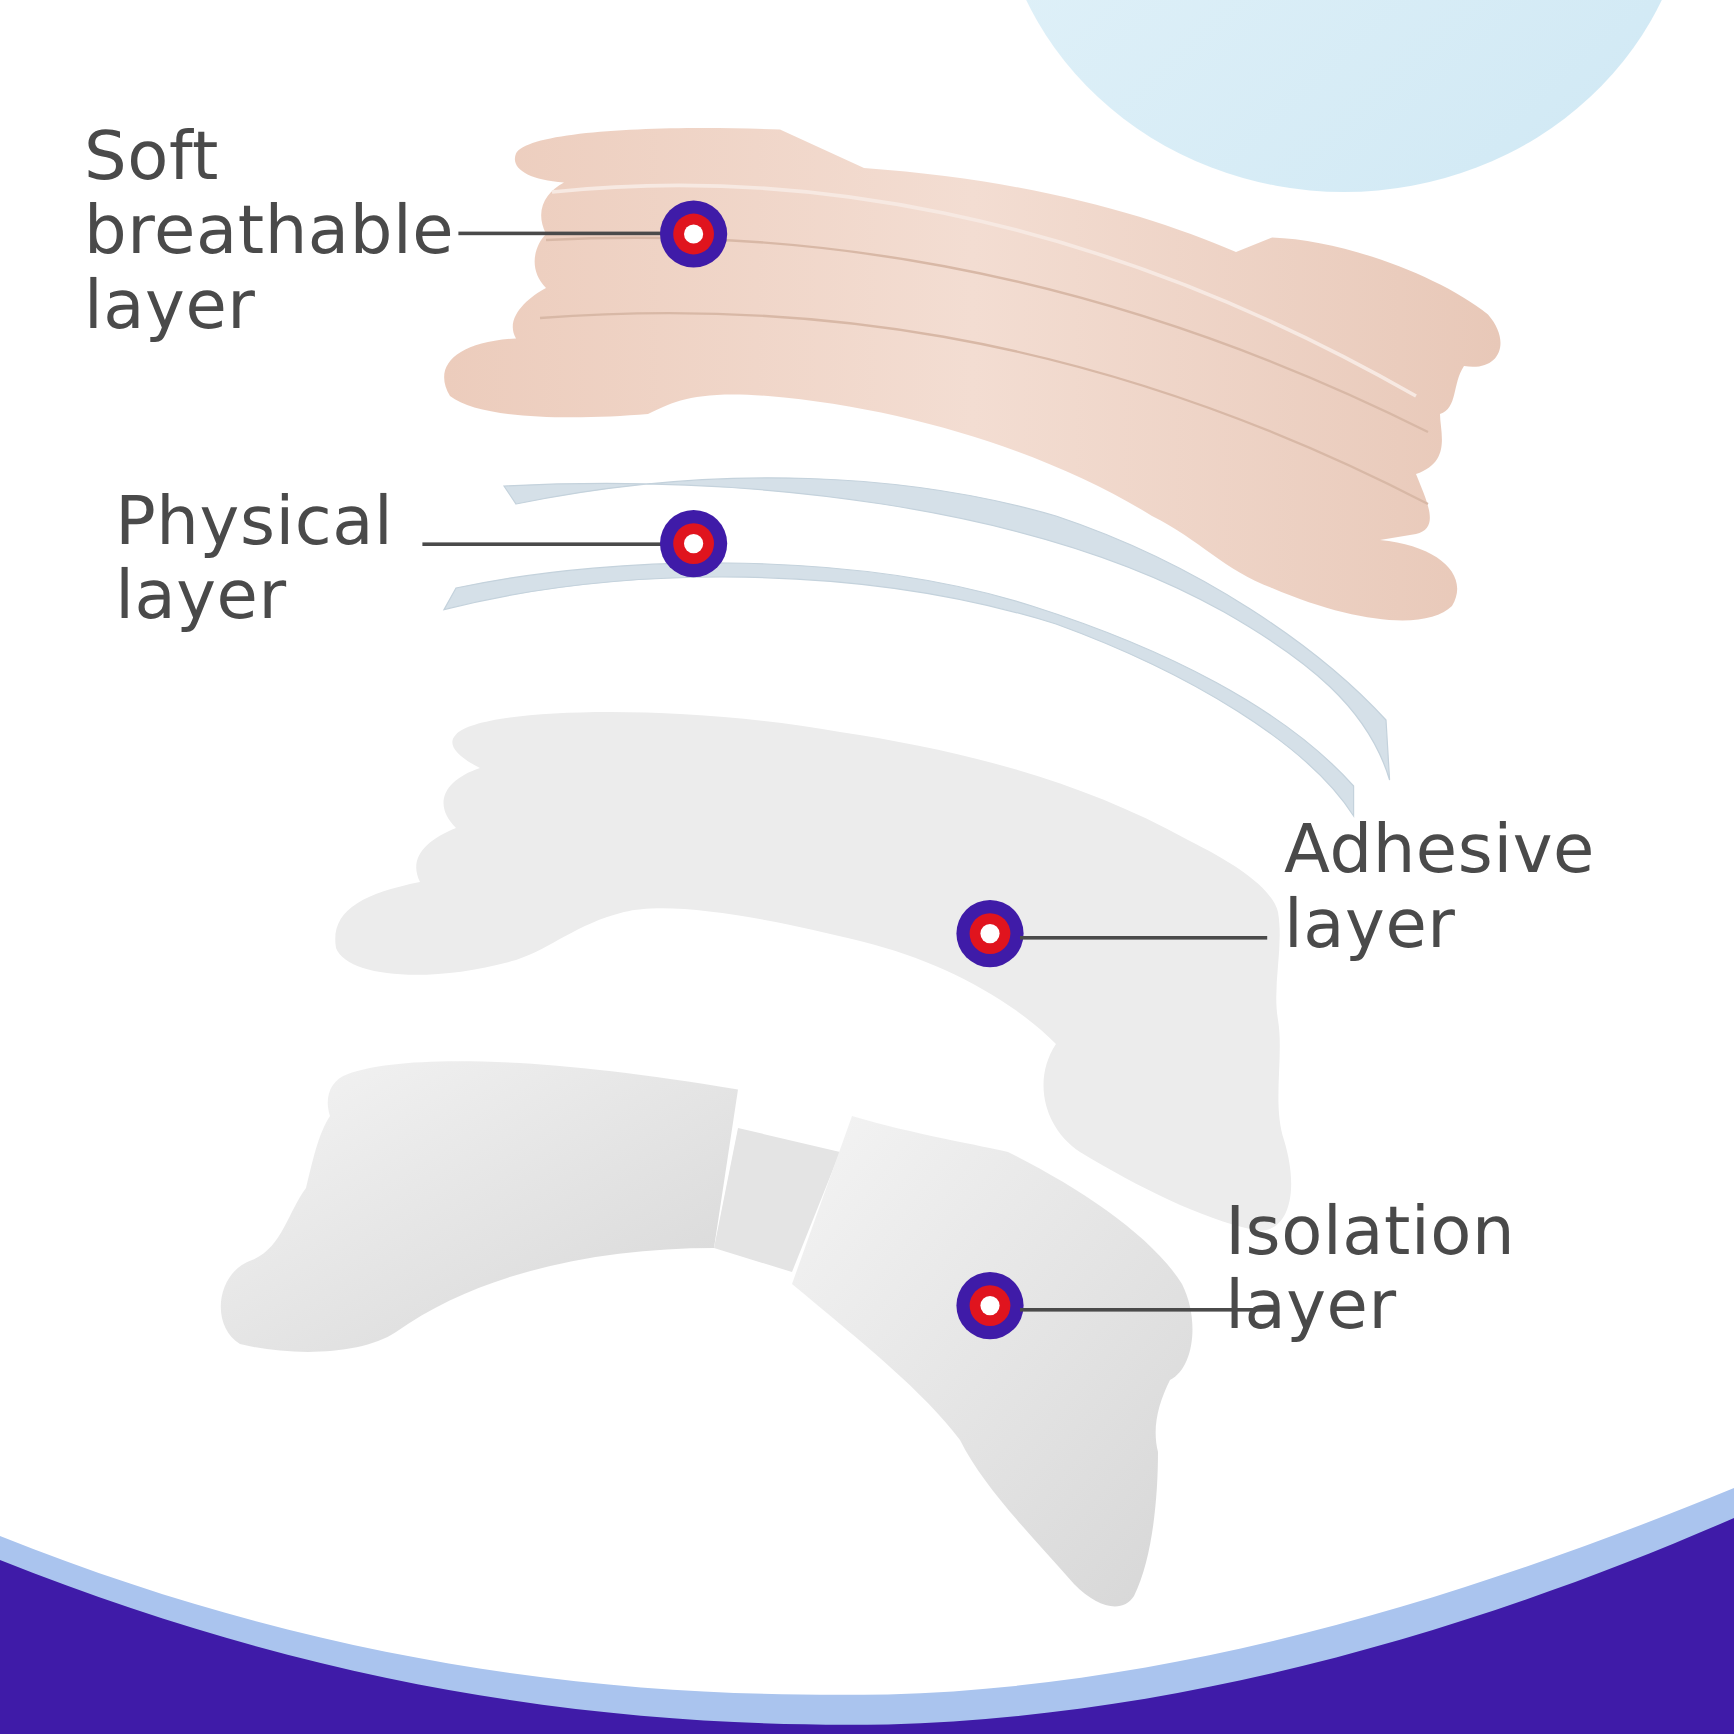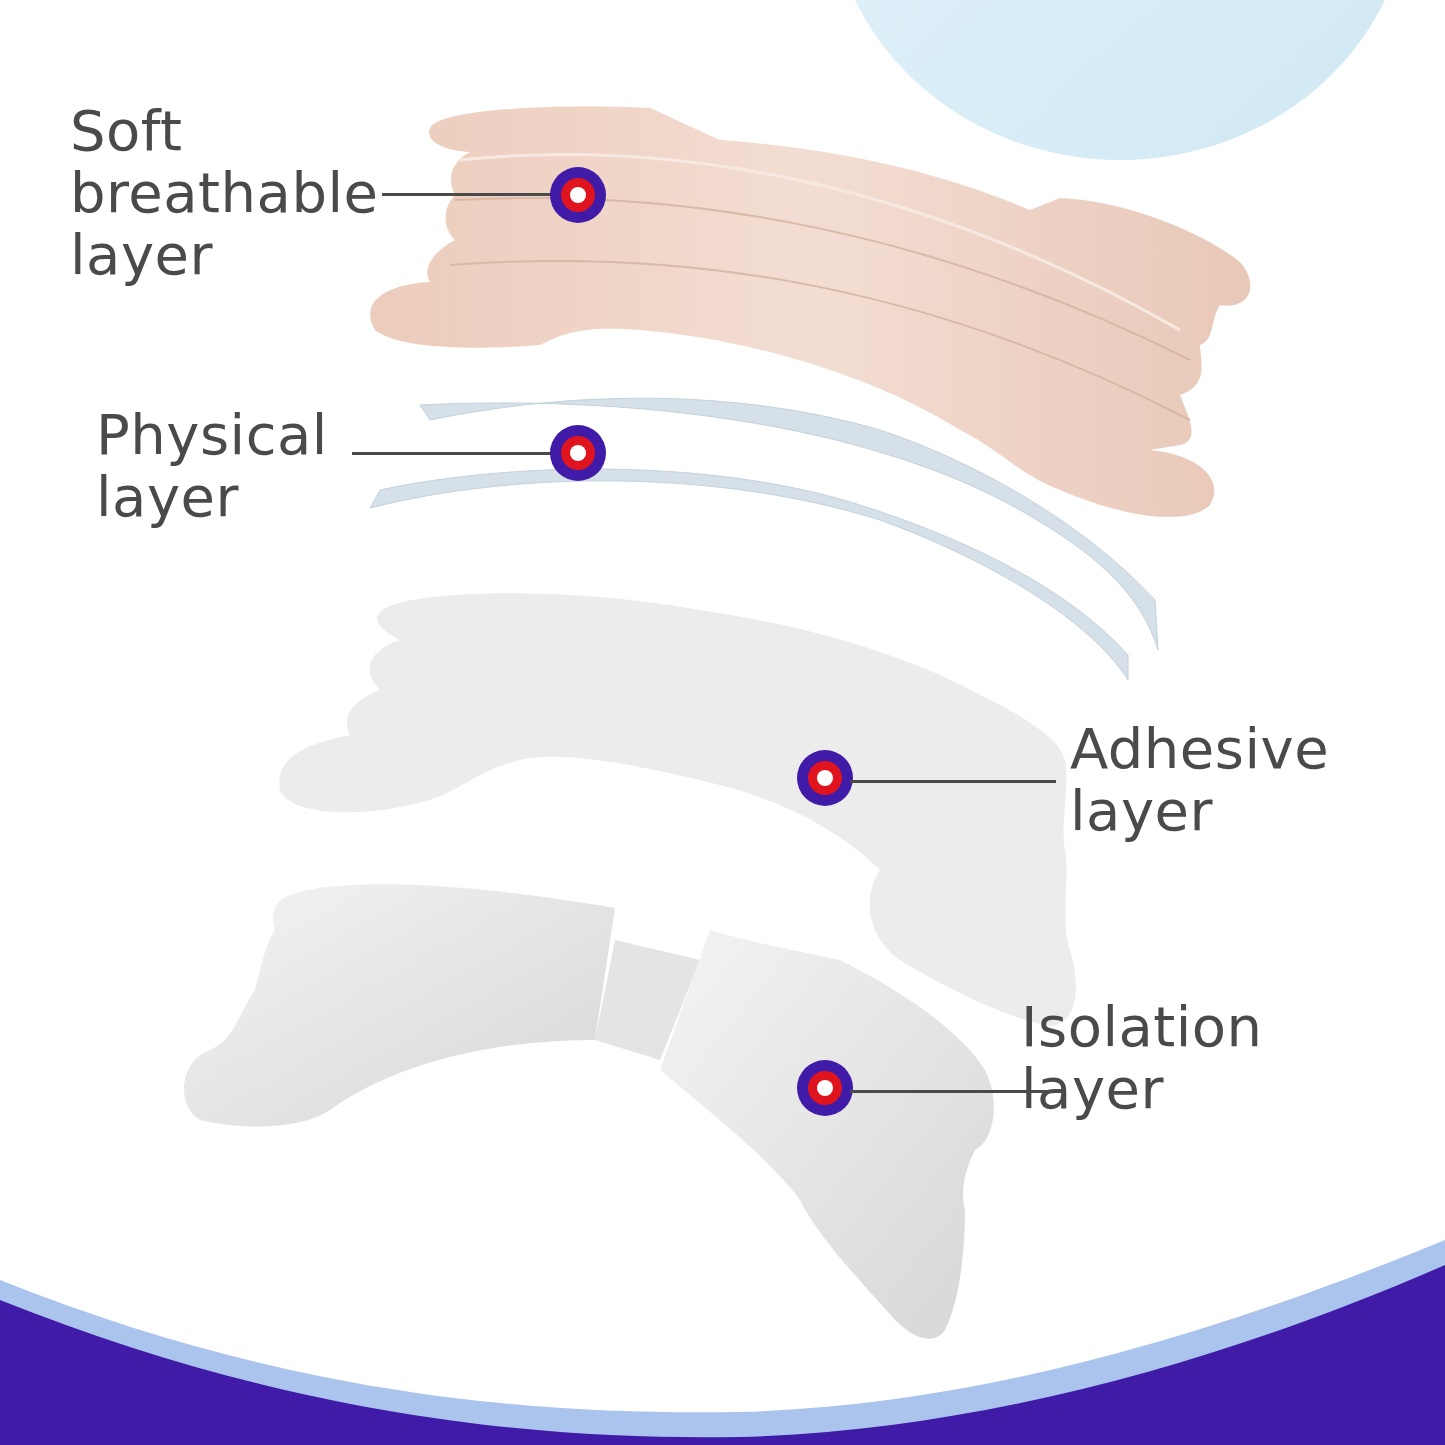--- a/index.html
+++ b/index.html
@@ -74,21 +74,21 @@
       <div class="dot"></div>
     </div>
 </div>
 
 <div class="marker" style="left:797px; top:750px;">
   <div class="ring">
       <div class="dot"></div>
     </div>
 </div>
 <div class="leader" style="left:850px; top:780px; width:206px;"></div>
-<div class="label" style="left:1070px; top:718px; width:265px;">
+<div class="label" style="left:1070px; top:678px; width:265px;">
   <span>Adhesive</span>
   <span>layer</span>
 </div>
 
 <div class="marker" style="left:797px; top:1060px;">
   <div class="ring">
       <div class="dot"></div>
     </div>
 </div>
 <div class="leader" style="left:850px; top:1090px; width:212px;"></div>

